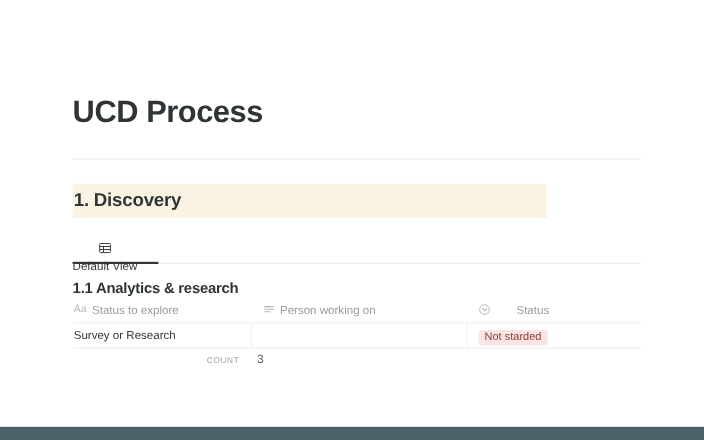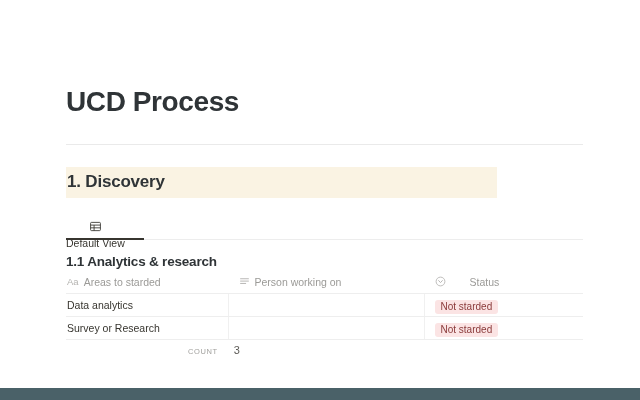--- a/index.html
+++ b/index.html
@@ -258,21 +258,21 @@
       <colgroup>
         <col class="c1">
           <col class="c2">
           <col class="c3">
       </colgroup>
       <thead>
         <tr>
           <th class="col1">
             <div class="th-inner">
               <span class="icon" style="font-size:9.5px;color:#b5b4b1;">Aa</span>
-              <span>Areas to starded</span>
+              <span>Status to explore</span>
             </div>
           </th>
           <th class="col2">
             <div class="th-inner">
               <span class="icon">
                 <svg width="11" height="11" viewBox="0 0 14 14">
                   <line x1="1.5" y1="3.5" x2="12.5" y2="3.5" stroke="#b5b4b1" stroke-width="1.2"></line>
                   <line x1="1.5" y1="6.5" x2="12.5" y2="6.5" stroke="#b5b4b1" stroke-width="1.2"></line>
                   <line x1="1.5" y1="9.5" x2="9" y2="9.5" stroke="#b5b4b1" stroke-width="1.2"></line>
                 </svg>
@@ -289,31 +289,20 @@
                 </svg>
               </span>
               <span>Status</span>
             </div>
           </th>
         </tr>
       </thead>
       <tbody>
         <tr>
           <td class="col1">
-            <div class="cell-text">Data analytics</div>
-          </td>
-          <td class="col2">
-            <div class="cell-text"></div>
-          </td>
-          <td class="col3">
-            <span class="status-badge">Not starded</span>
-          </td>
-        </tr>
-        <tr>
-          <td class="col1">
             <div class="cell-text">Survey or Research</div>
           </td>
           <td class="col2">
             <div class="cell-text"></div>
           </td>
           <td class="col3">
             <span class="status-badge">Not starded</span>
           </td>
         </tr>
       </tbody>

